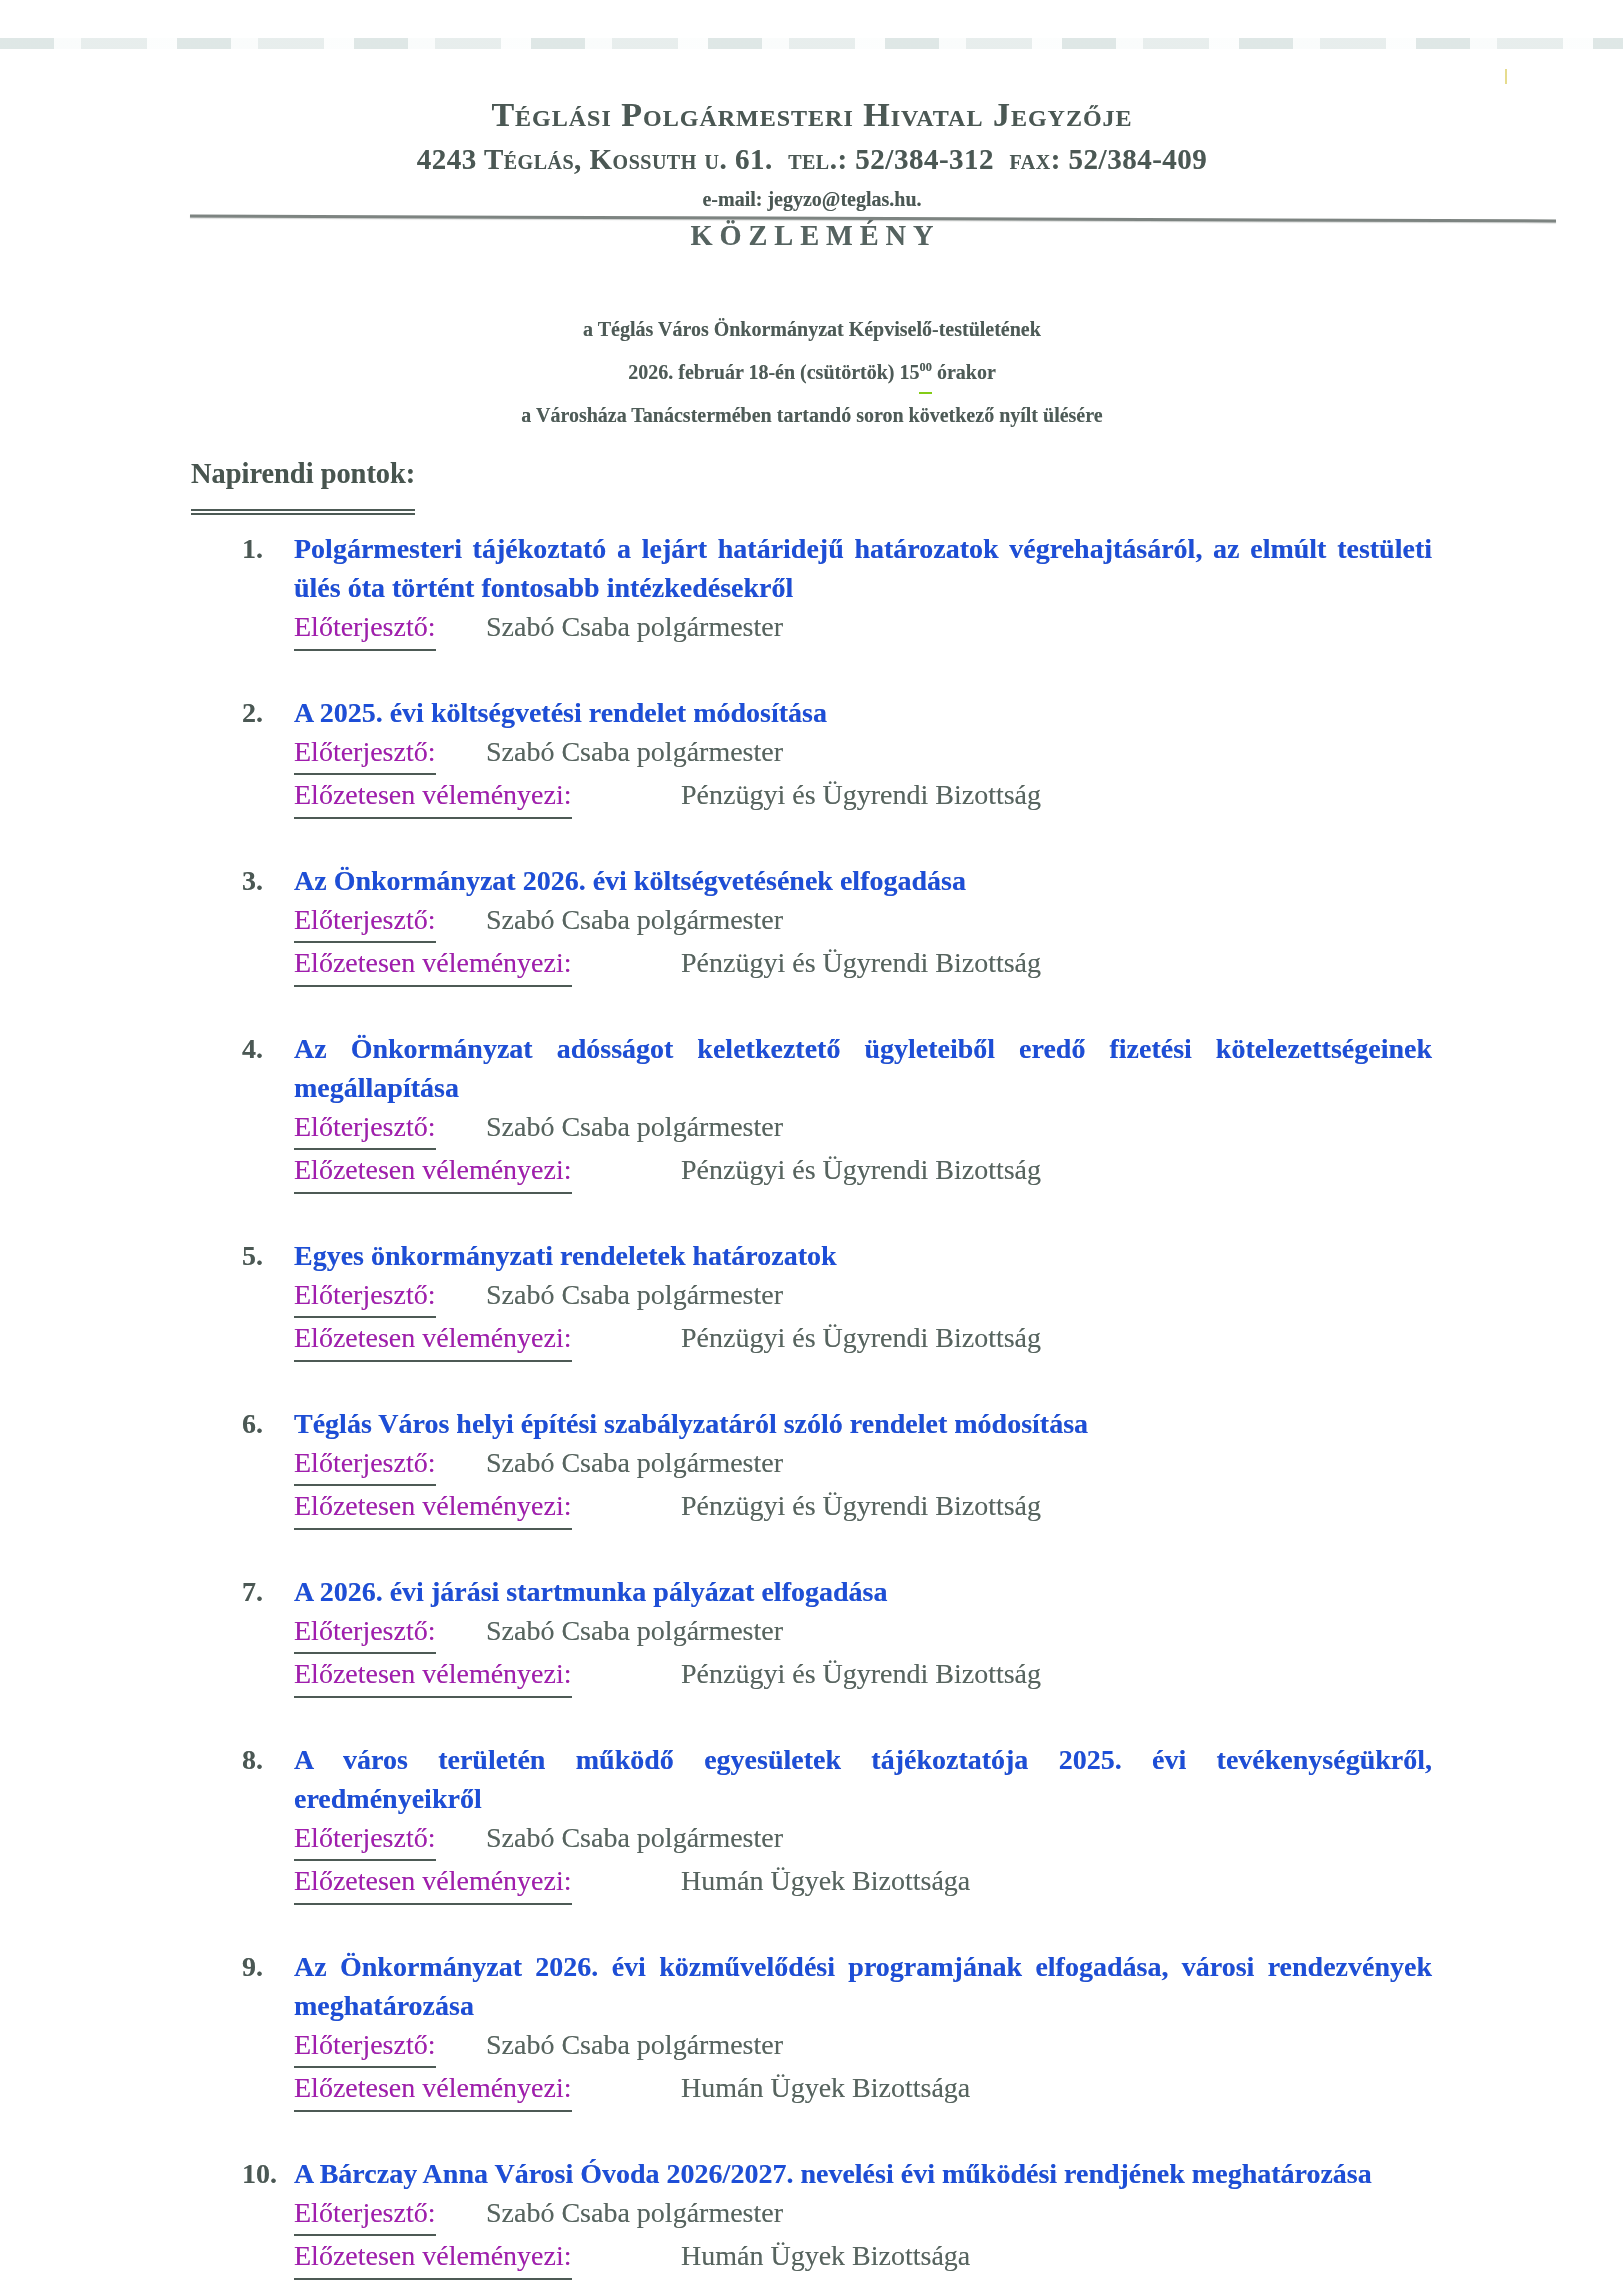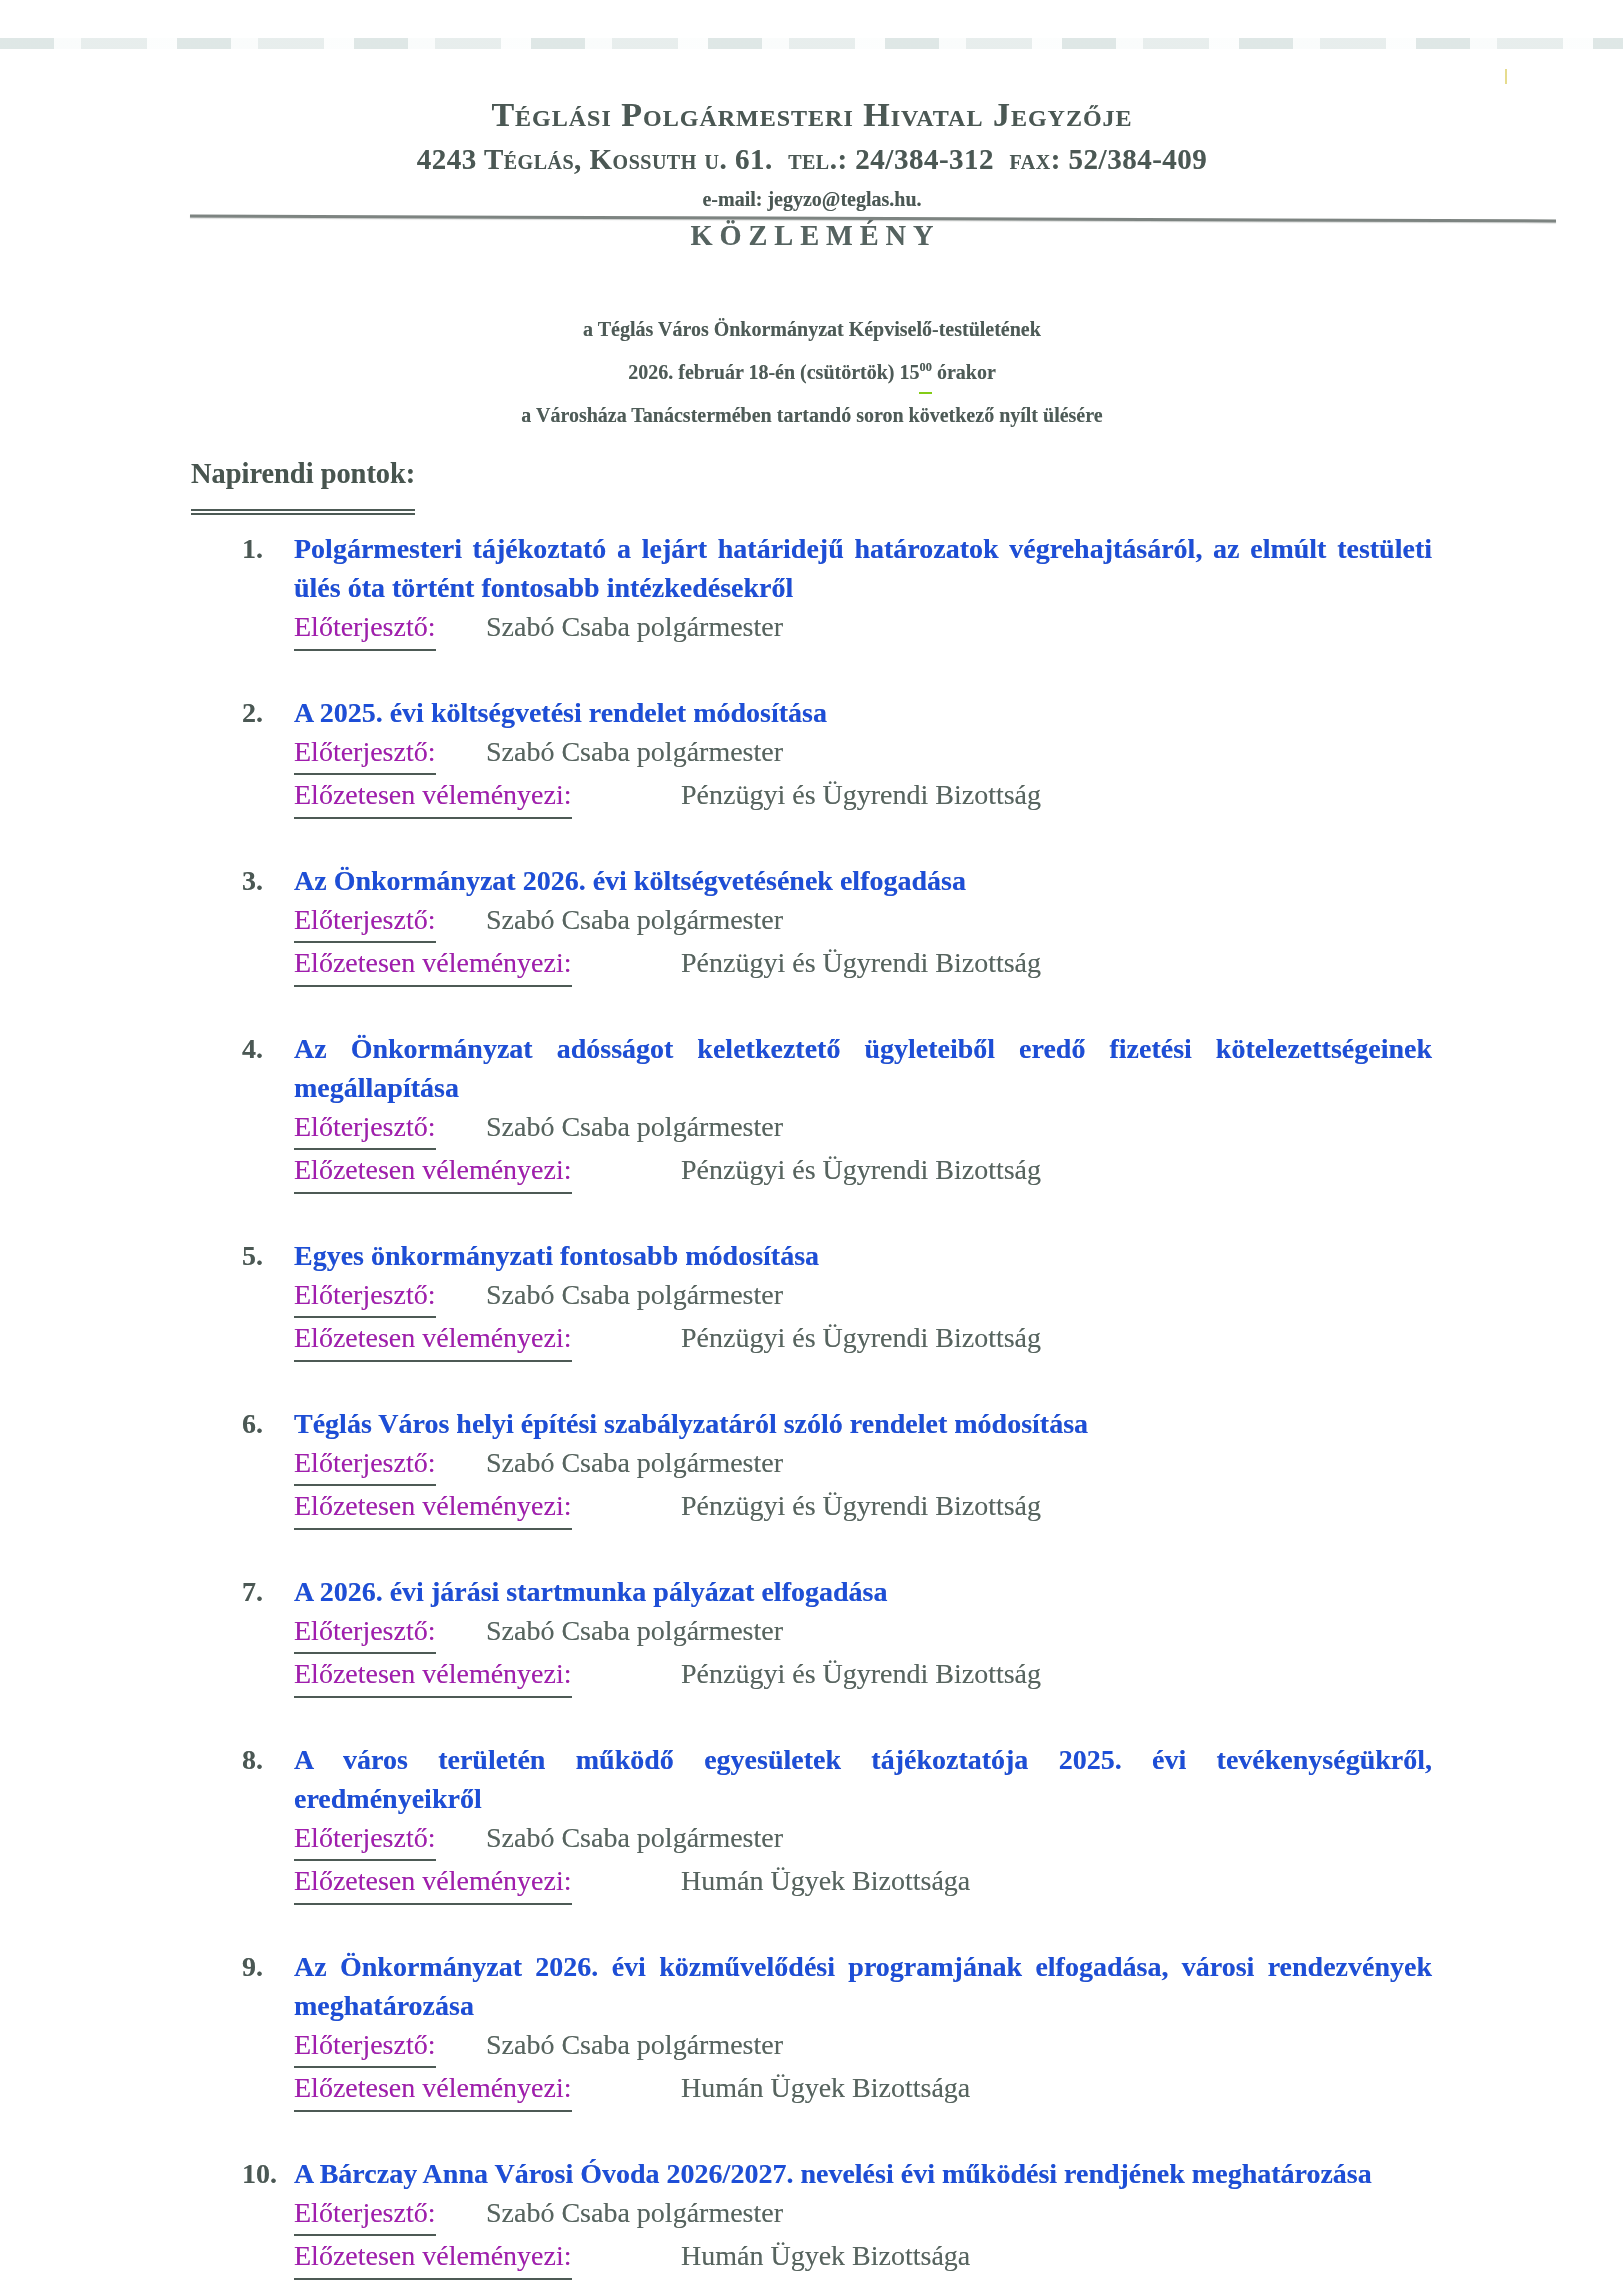--- a/index.html
+++ b/index.html
@@ -136,21 +136,21 @@
 </head>
 <body>
 
 <div class="scan-band"></div>
 <div class="scan-tick"></div>
 
 <div class="doc">
 
   <header>
     <div class="h1">Téglási Polgármesteri Hivatal Jegyzője</div>
-    <div class="h2">4243 Téglás, Kossuth u. 61.  tel.: 24/384-312  fax: 52/384-409</div>
+    <div class="h2">4243 Téglás, Kossuth u. 61.  tel.: 52/384-312  fax: 52/384-409</div>
     <div class="h3">e-mail: jegyzo@teglas.hu.</div>
   </header>
 
   <div class="rule"></div>
 
   <main>
 
     <div class="doc-title">KÖZLEMÉNY</div>
 
     <div class="subtitle">
@@ -210,21 +210,21 @@
       </div>
       <div class="lrow">
         <span class="lwrap w2"><span class="lbl">Előzetesen véleményezi:</span></span><span class="val">Pénzügyi és Ügyrendi Bizottság</span>
       </div>
     </div>
   </li>
 
   <li class="item">
     <span class="num">5.</span>
     <div class="content">
-      <div class="ititle">Egyes önkormányzati fontosabb módosítása</div>
+      <div class="ititle">Egyes önkormányzati rendeletek határozatok</div>
       <div class="lrow">
         <span class="lwrap w1"><span class="lbl">Előterjesztő:</span></span><span class="val">Szabó Csaba polgármester</span>
       </div>
       <div class="lrow">
         <span class="lwrap w2"><span class="lbl">Előzetesen véleményezi:</span></span><span class="val">Pénzügyi és Ügyrendi Bizottság</span>
       </div>
     </div>
   </li>
 
   <li class="item">

